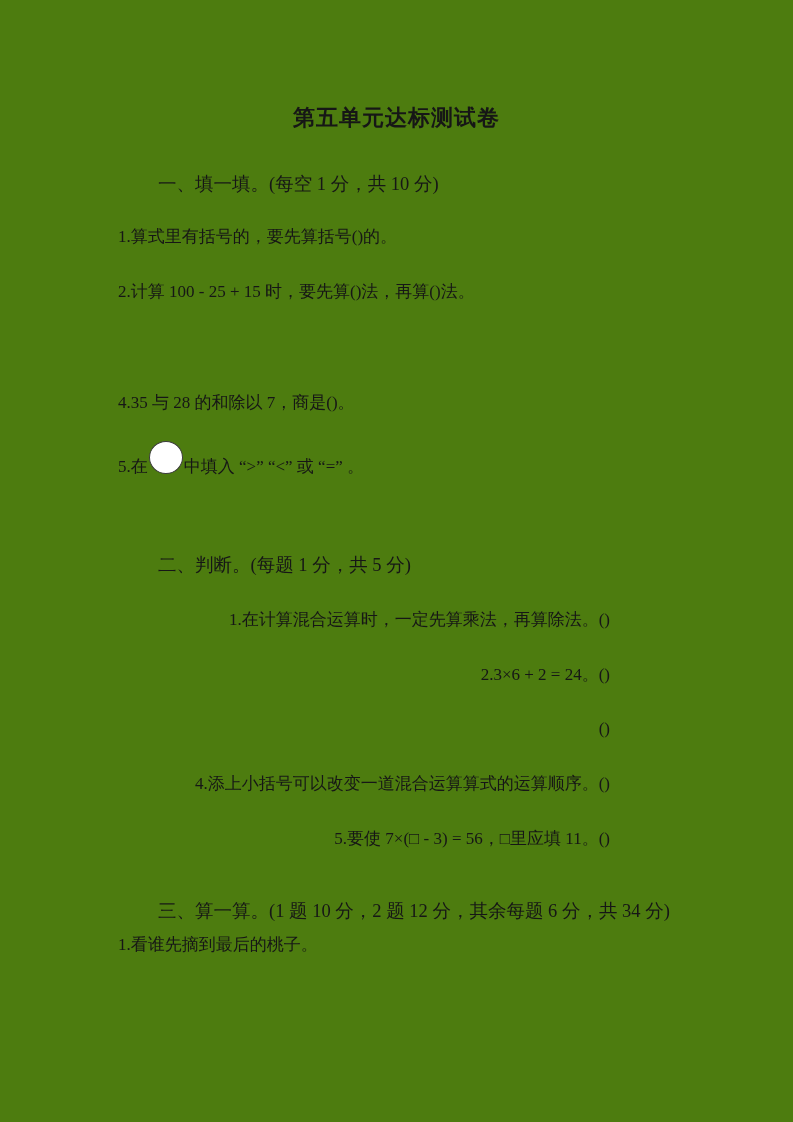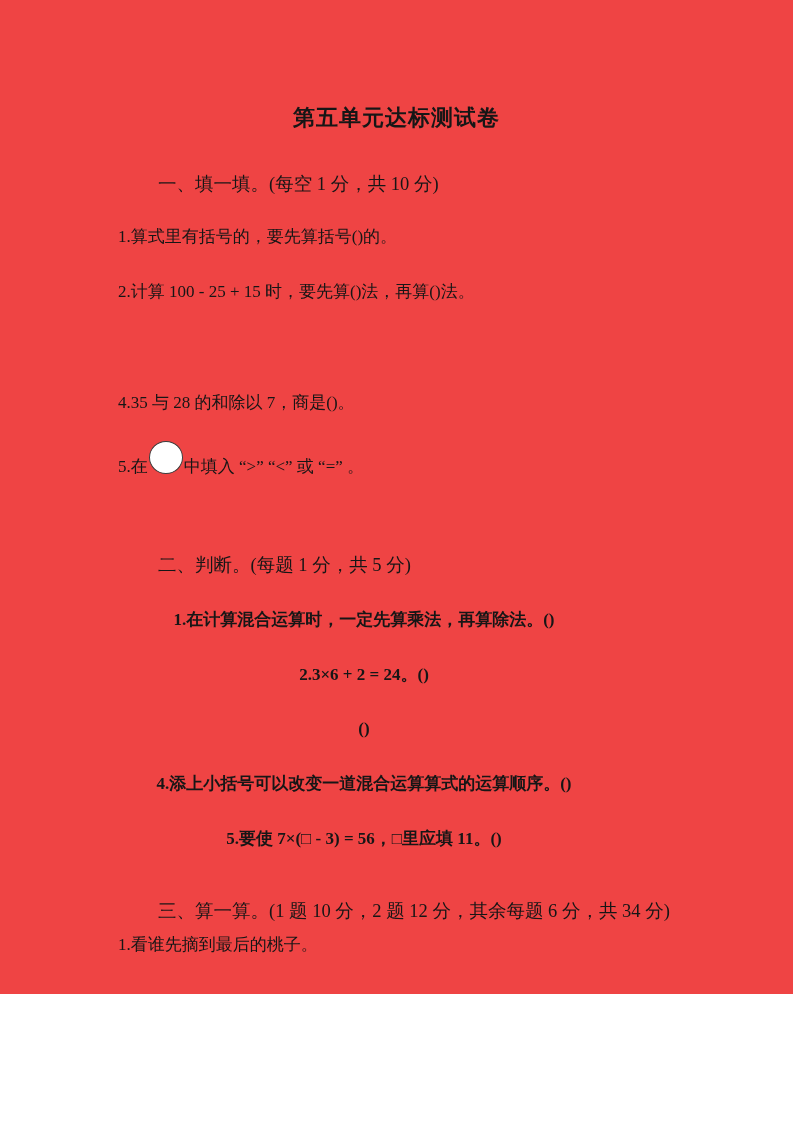--- a/index.html
+++ b/index.html
@@ -1,20 +1,20 @@
 <!DOCTYPE html>
 <html><head>
 <meta charset="utf-8">
 <style>
   html, body { margin: 0; padding: 0; background: #ffffff; }
   .page {
     position: relative;
     width: 793px;
-    height: 994px;
-    background: #ef4444;
+    height: 1122px;
+    background: #4d7c0f;
     font-family: "Liberation Serif", "DejaVu Serif", serif;
     color: #161616;
     overflow: hidden;
   }
   .title {
     position: absolute;
     top: 103px;
     left: 0;
     width: 100%;
     margin: 0;
@@ -26,23 +26,22 @@
   .line {
     position: absolute;
     left: 118px;
     font-size: 17px;
     line-height: 26px;
     white-space: nowrap;
   }
   .heading { font-size: 18.5px; margin-left: 40px; }
   .judge {
     display: flex;
-    justify-content: center;
+    justify-content: flex-end;
     width: 492px;
-    font-weight: bold;
   }
   .judge .mark { font-size: 17px; }
   .circle {
     display: inline-block;
     width: 35px;
     height: 33px;
     border: 1.5px solid #3c3c3c;
     border-radius: 50%;
     background: #ffffff;
     vertical-align: -4px;

